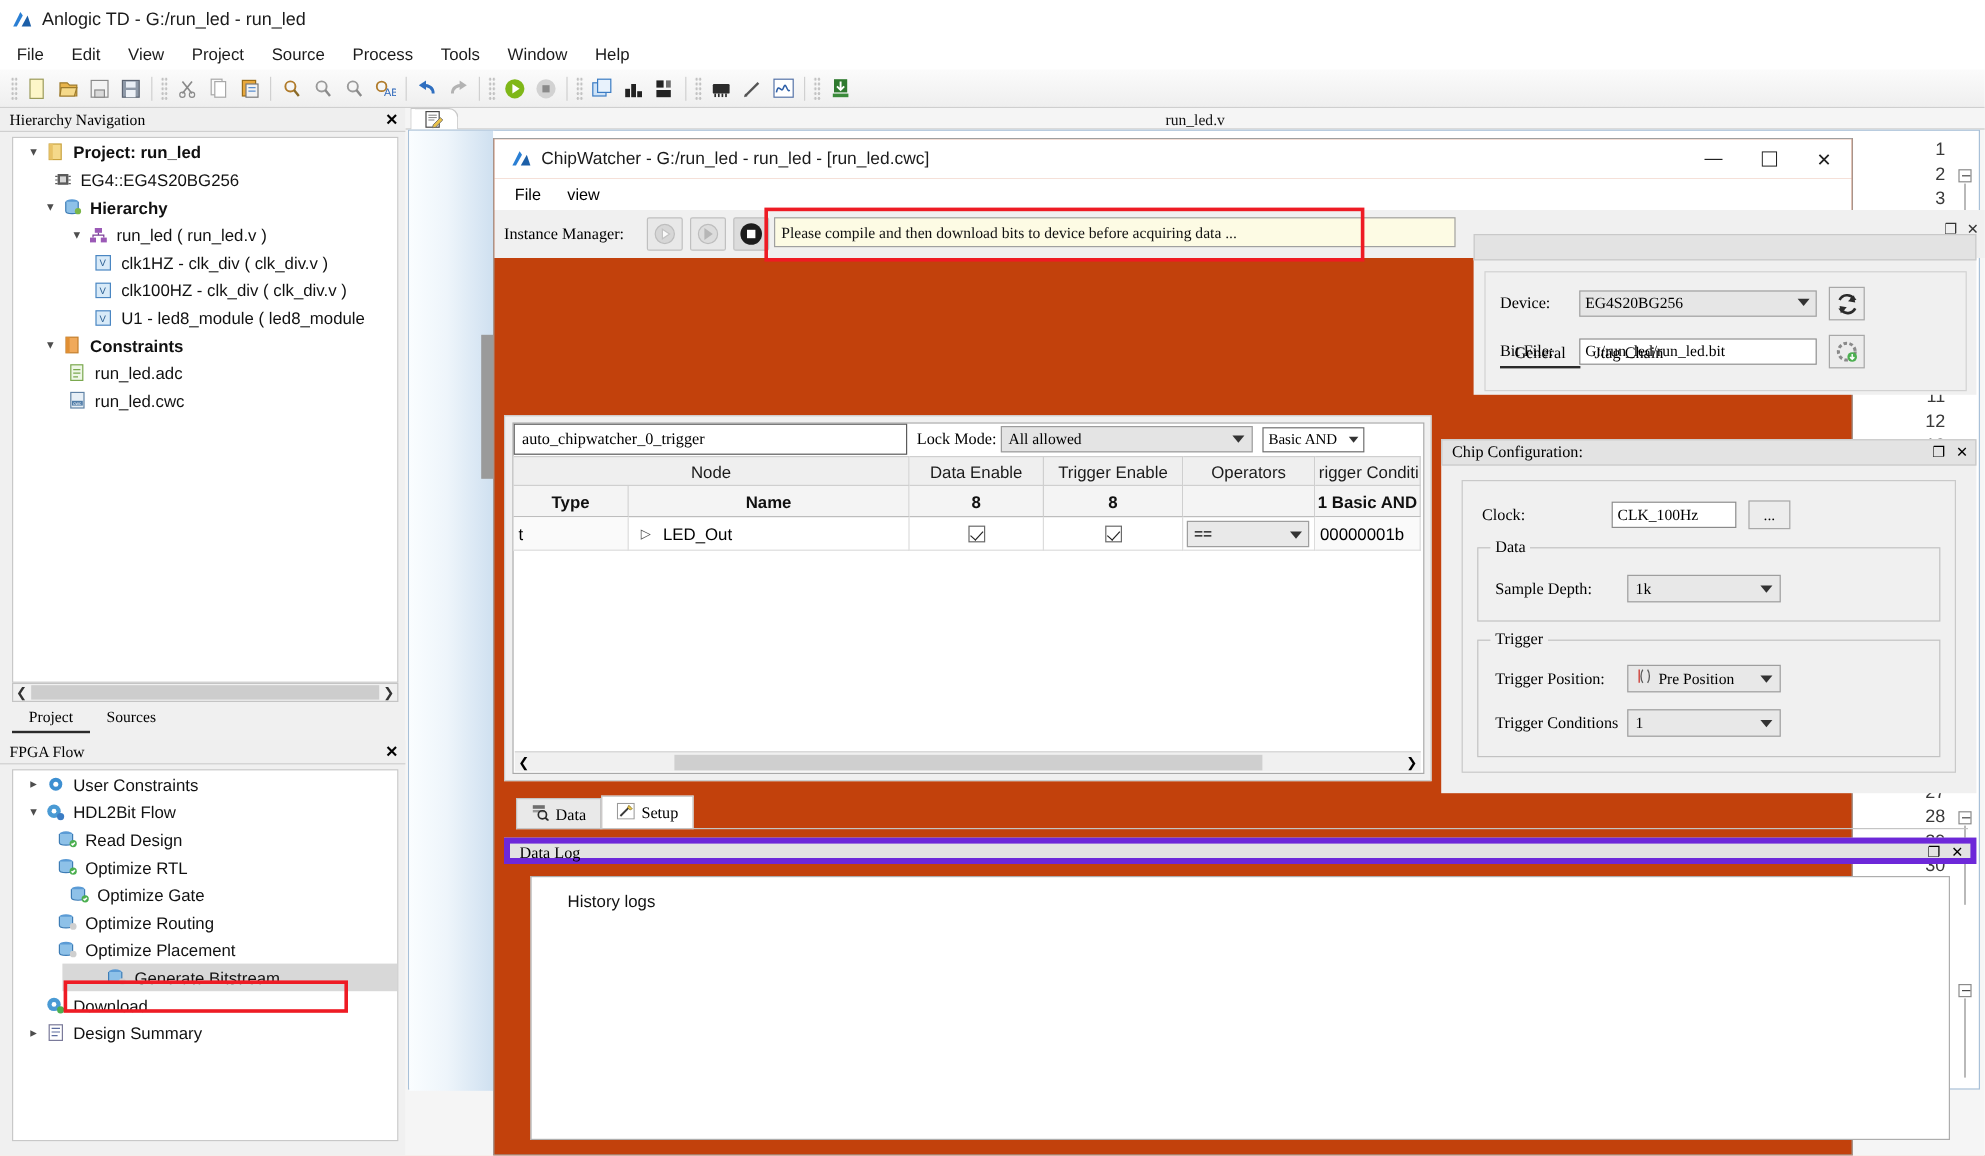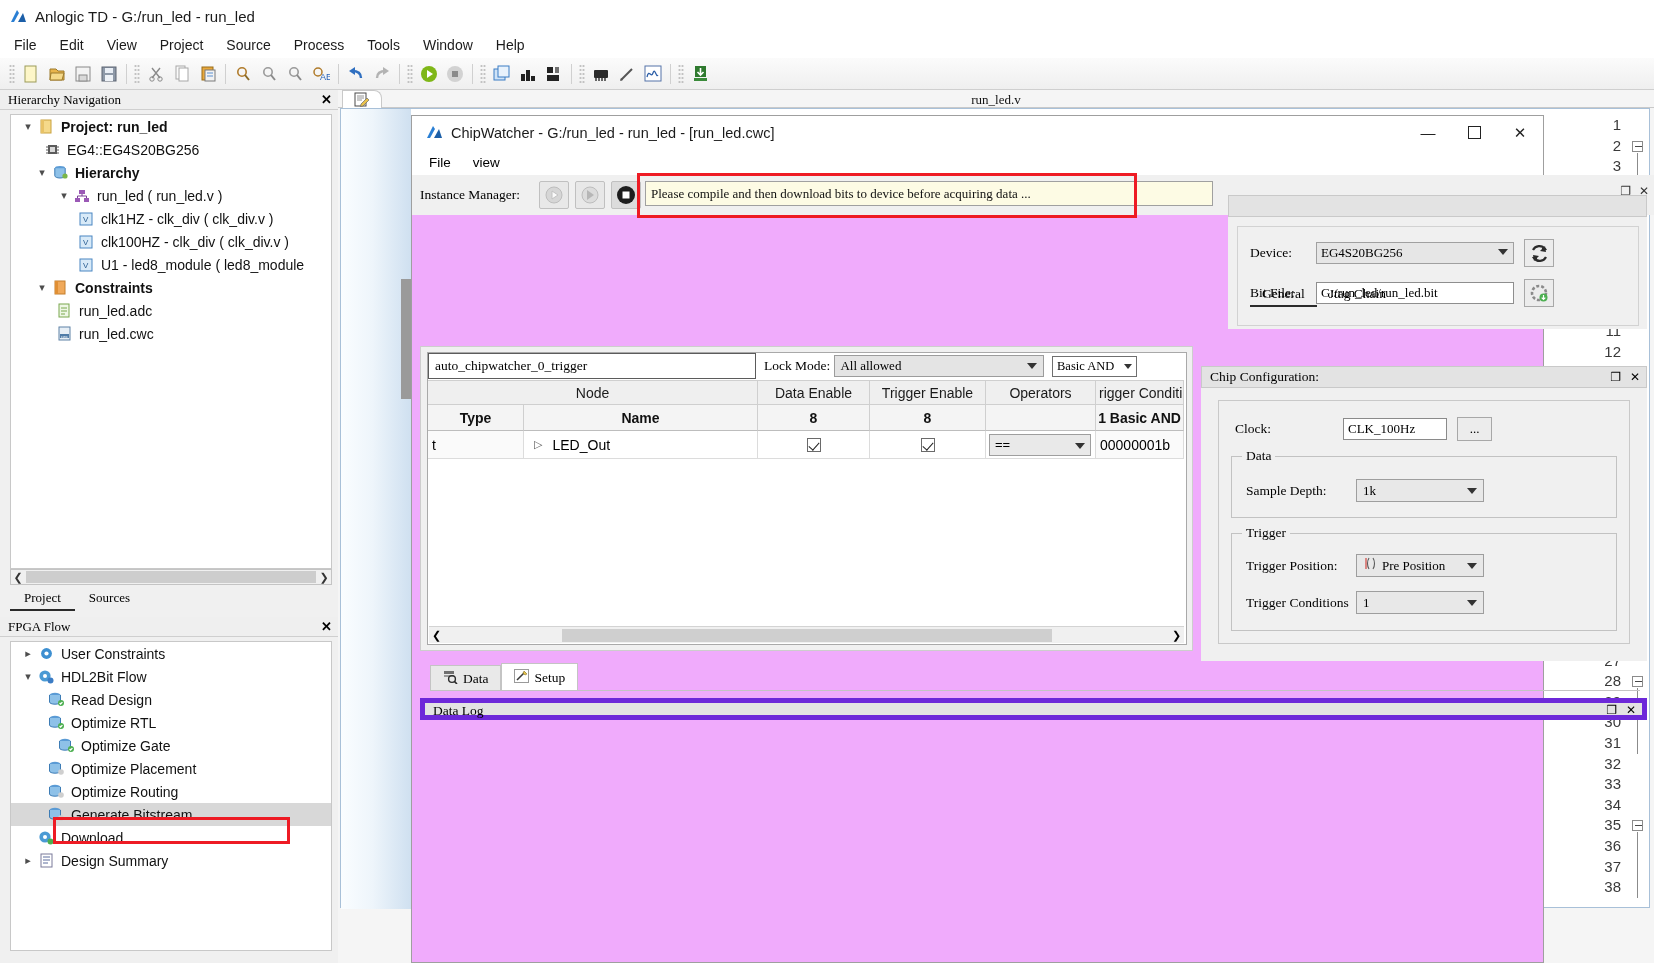--- a/index.html
+++ b/index.html
@@ -96,21 +96,21 @@
   .foldmark:before { content:""; position:absolute; left:2px; top:4px; width:7px; height:1px; background:#4a4a4a;}
   .foldline { position:absolute; right:11px; width:1px; background:#8b8b8b; }
   .edvsep { position:absolute; left:70px; top:0; width:1px; height:800px; background:#ffffff;}
   .ed-scrollbar {
     position:absolute; left:60px; top:170px; width:10px; height:120px; background:#9a9a9a;
   }
 
   
   .cw {
     position:absolute; left:411px; top:115px; width:1133px; height:848px;
-    background:#f0abfc; border:1px solid #9f9f9f;
+    background:#c2410c; border:1px solid #9f9f9f;
   }
   .cw-title { height:33px; display:flex; align-items:center; padding-left:14px; background:#fff; }
   .cw-title .logo { width:17px; height:15px; margin-right:8px; }
   .cw-title .txt { font-size:14.5px; color:#1b1b1b; }
   .cw-winbtns { position:absolute; right:0; top:0; height:33px; display:flex; }
   .wb { width:46px; height:33px; display:flex; align-items:center; justify-content:center; font-size:15px; color:#222; }
   .cw-menu { height:26px; display:flex; align-items:center; padding-left:17px; background:#fff; }
   .cw-menu .mi { font-size:13.5px; margin-right:22px; }
 
   .im-bar { position:absolute; left:0; top:59px; width:1243px; height:40px; background:#f0f0f0; }
@@ -596,33 +596,33 @@
         <span class="tlabel">Optimize Gate</span>
       </div>
       <div class="fnode" style="padding-left:36px;">
         <span class="ticon">
             <svg width="17" height="15">
               <ellipse cx="7" cy="3" rx="5.5" ry="2.2" fill="#5b9bd5"></ellipse>
               <path d="M1.5 3v7c0 1.2 2.4 2.2 5.5 2.2s5.5-1 5.5-2.2V3" fill="#8ec1e8" stroke="#3d7cb5"></path>
               <circle cx="13" cy="11" r="2.8" fill="#cfcfcf"></circle>
             </svg>
           </span>
-        <span class="tlabel">Optimize Placement</span>
+        <span class="tlabel">Optimize Routing</span>
       </div>
       <div class="fnode" style="padding-left:36px;">
         <span class="ticon">
             <svg width="17" height="15">
               <ellipse cx="7" cy="3" rx="5.5" ry="2.2" fill="#5b9bd5"></ellipse>
               <path d="M1.5 3v7c0 1.2 2.4 2.2 5.5 2.2s5.5-1 5.5-2.2V3" fill="#8ec1e8" stroke="#3d7cb5"></path>
               <circle cx="13" cy="11" r="2.8" fill="#cfcfcf"></circle>
             </svg>
           </span>
-        <span class="tlabel">Optimize Routing</span>
-      </div>
-      <div class="fnode hl-row" style="padding-left:36px;">
+        <span class="tlabel">Optimize Placement</span>
+      </div>
+      <div class="fnode hl-row" style="padding-left:36px;margin-left:41px;">
         <span class="ticon">
             <svg width="17" height="15">
               <ellipse cx="7" cy="3" rx="5.5" ry="2.2" fill="#5b9bd5"></ellipse>
               <path d="M1.5 3v7c0 1.2 2.4 2.2 5.5 2.2s5.5-1 5.5-2.2V3" fill="#8ec1e8" stroke="#3d7cb5"></path>
               <circle cx="13" cy="11" r="2.8" fill="#cfcfcf"></circle>
             </svg>
           </span>
         <span class="tlabel">Generate Bitstream</span>
       </div>
       <div class="fnode" style="padding-left:8px;">
@@ -960,17 +960,20 @@
     <div class="dstab-underline"></div>
 
     <div class="datalog">
       <div class="dl-head">
         <span>Data Log</span>
         <span style="display:flex;gap:9px;">
           <span style="font-size:12px;">❐</span>
           <span style="font-size:12px;">✕</span>
         </span>
       </div>
+      <div class="dl-body">
+        <div class="dl-text">History logs</div>
+      </div>
     </div>
 
   </div>
 
 </div>
 
 </body></html>

